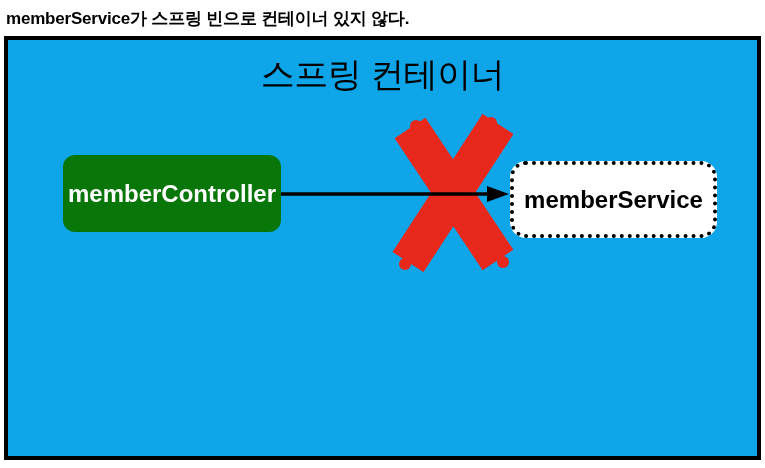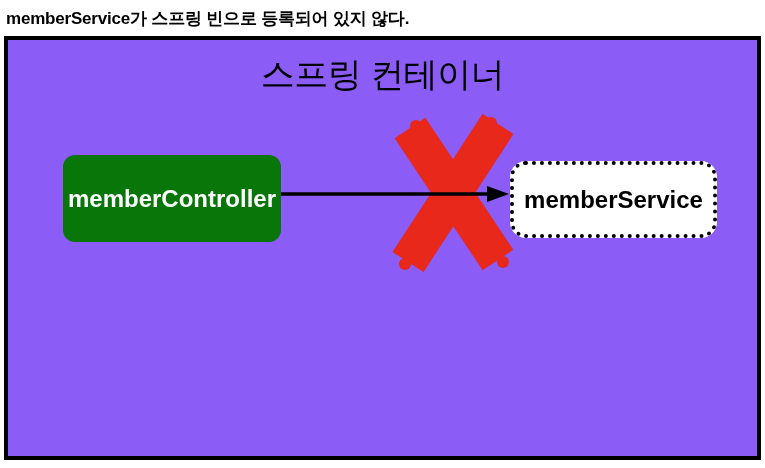--- a/index.html
+++ b/index.html
@@ -24,21 +24,21 @@
     letter-spacing: -0.2px;
     white-space: nowrap;
   }
   .container {
     position: absolute;
     left: 4px;
     top: 36px;
     width: 757px;
     height: 424px;
     border: 4px solid #000000;
-    background: #8b5cf6;
+    background: #0ea5e9;
     padding-left: 20px;
   }
   .container-title {
     position: absolute;
     top: 12px;
     left: 0;
     right: 0;
     text-align: center;
     font-size: 34px;
     font-weight: 400;
@@ -51,21 +51,21 @@
     align-items: center;
     justify-content: center;
     font-size: 24px;
     font-weight: bold;
     white-space: nowrap;
   }
   .node-green {
     left: 55px;
     top: 115px;
     width: 218px;
-    height: 87px;
+    height: 77px;
     background: #097609;
     border-radius: 12px;
     color: #ffffff;
   }
   .node-dotted {
     left: 502px;
     top: 121px;
     width: 207px;
     height: 77px;
     background: #ffffff;
@@ -84,21 +84,21 @@
     left: 380px;
     top: 74px;
     z-index: 1;
   }
 </style>
 </head>
 <body>
 
 <div class="canvas">
 
-  <div class="caption">memberService가 스프링 빈으로 등록되어 있지 않다.</div>
+  <div class="caption">memberService가 스프링 빈으로 컨테이너 있지 않다.</div>
 
   <div class="container">
 
     <div class="container-title">스프링 컨테이너</div>
 
     <div class="node node-green">
       <span>memberController</span>
     </div>
 
     <div class="node node-dotted">

